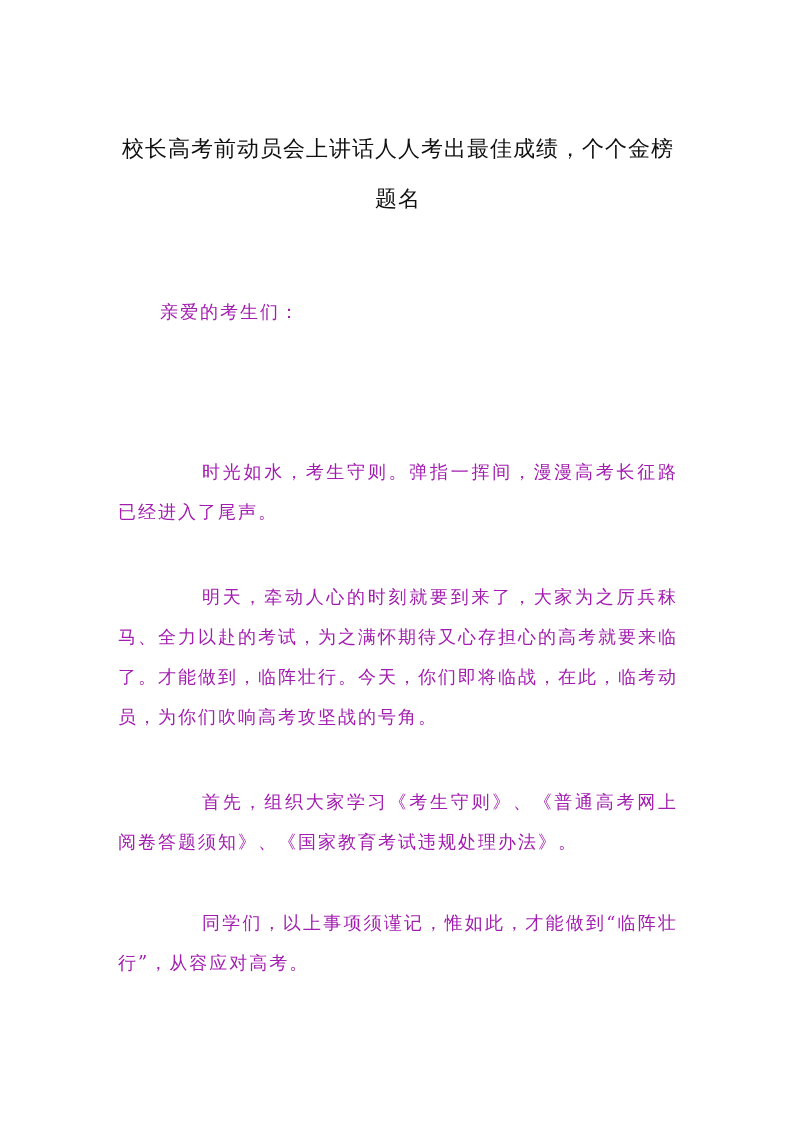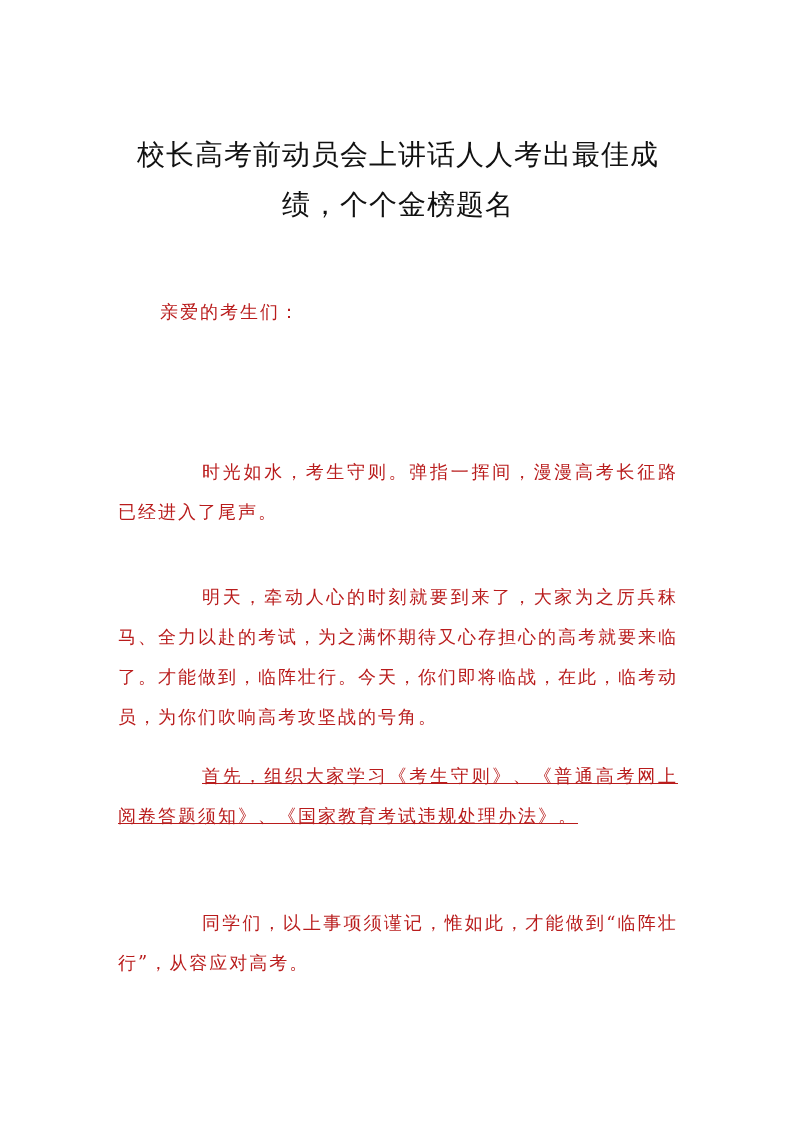--- a/index.html
+++ b/index.html
@@ -19,54 +19,54 @@
       position: absolute;
       left: 0; top: 0;
       width: 793px;
       height: 1122px;
       background: #ffffff;
     }
     .title {
       position: absolute;
       left: 118px;
       width: 560px;
-      top: 130px;
+      top: 124px;
       margin: 0;
       text-align: center;
-      font-size: 28px;
+      font-size: 22px;
       font-weight: normal;
       line-height: 50px;
       letter-spacing: 1px;
       color: #111111;
     }
     .body-text {
       position: absolute;
       left: 118px;
       width: 560px;
       margin: 0;
       font-size: 18px;
       line-height: 40px;
       letter-spacing: 2px;
       text-align: justify;
-      color: #b91c1c;
+      color: #a21caf;
     }
     .indent { text-indent: 84px; }
     .salutation { text-indent: 42px; }
   </style>
 </head>
 <body>
 
 <div class="page">
 
   <h1 class="title">校长高考前动员会上讲话人人考出最佳成绩，个个金榜题名</h1>
 
   <p class="body-text salutation" style="top:292px;">亲爱的考生们：</p>
 
 
   <p class="body-text indent" style="top:452px;">时光如水，考生守则。弹指一挥间，漫漫高考长征路已经进入了尾声。</p>
 
   <p class="body-text indent" style="top:577px;">明天，牵动人心的时刻就要到来了，大家为之厉兵秣马、全力以赴的考试，为之满怀期待又心存担心的高考就要来临了。才能做到，临阵壮行。今天，你们即将临战，在此，临考动员，为你们吹响高考攻坚战的号角。</p>
 
-  <p class="body-text indent" style="top:756px;text-decoration:underline;">首先，组织大家学习《考生守则》、《普通高考网上阅卷答题须知》、《国家教育考试违规处理办法》。</p>
+  <p class="body-text indent" style="top:782px;">首先，组织大家学习《考生守则》、《普通高考网上阅卷答题须知》、《国家教育考试违规处理办法》。</p>
 
   <p class="body-text indent" style="top:903px;">同学们，以上事项须谨记，惟如此，才能做到“临阵壮行”，从容应对高考。</p>
 
 </div>
 
 </body></html>

